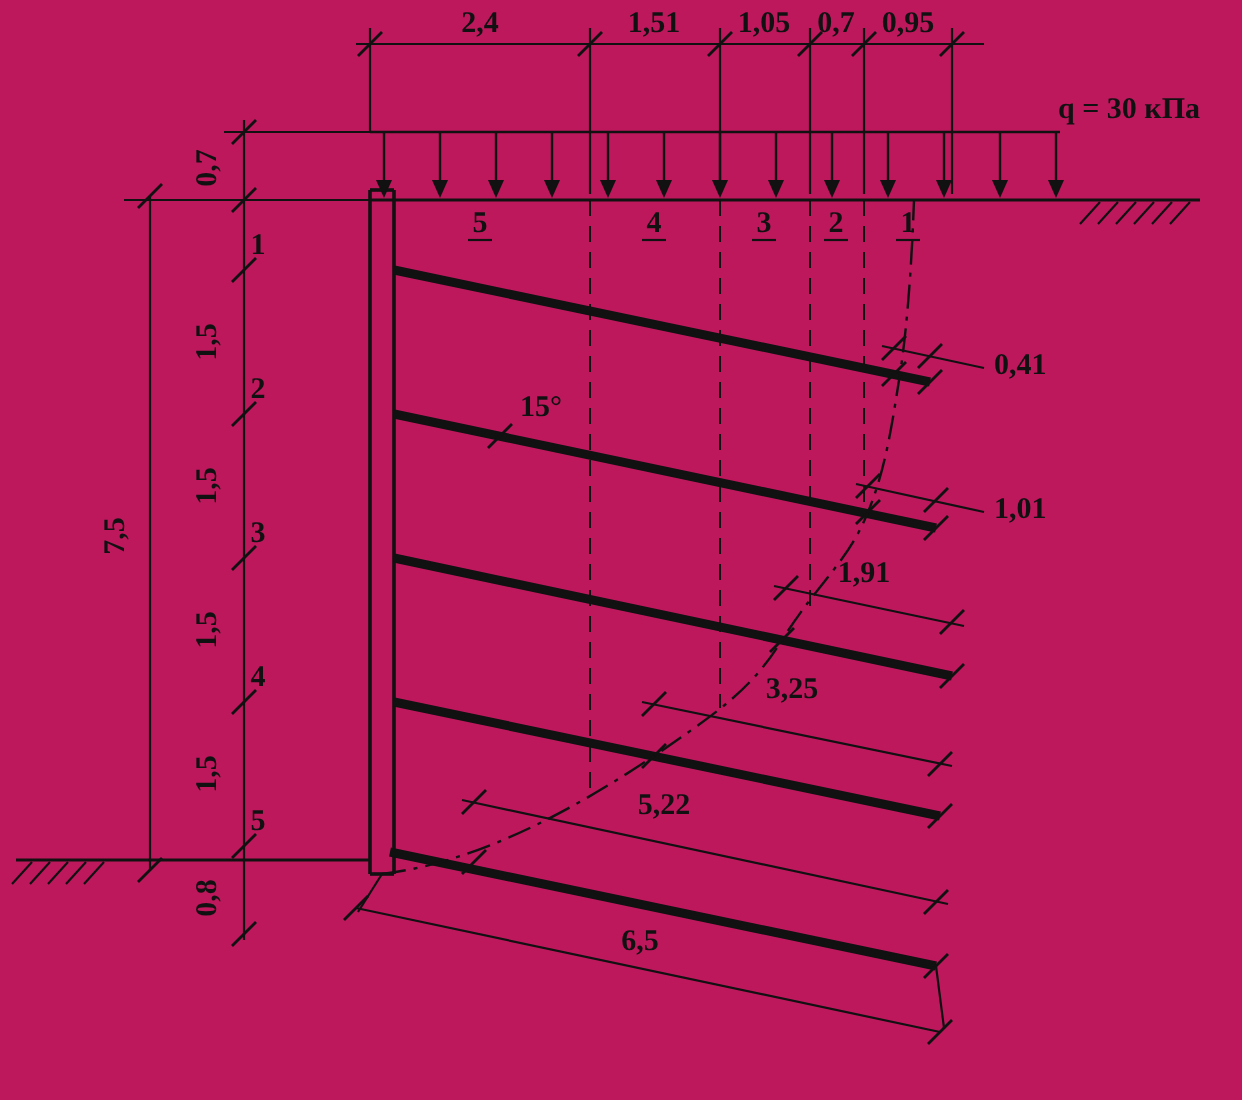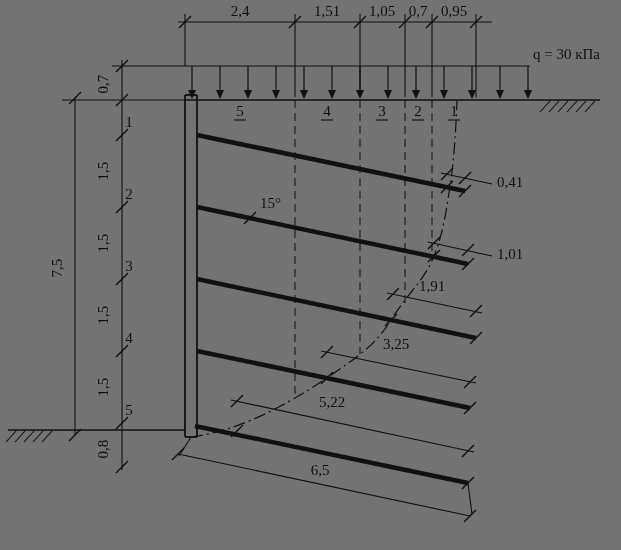--- a/index.html
+++ b/index.html
@@ -1,17 +1,17 @@
 <!DOCTYPE html>
 <html><head>
 <meta charset="utf-8">
 <style>
   html,body{margin:0;padding:0;background:#ffffff;}
-  .stage{width:621px;height:550px;position:relative;background:#737373;overflow:hidden;
-         font-family:"Liberation Serif", serif;}
+  .stage{width:621px;height:550px;position:relative;background:#be185d;overflow:hidden;
+         font-family:"Liberation Serif", serif;font-weight:bold;}
   svg text{font-family:"Liberation Serif", serif;fill:#111;font-size:15px;}
   .thin{stroke:#111;stroke-width:1.1;fill:none;}
   .mid{stroke:#111;stroke-width:1.5;fill:none;}
   .wall{stroke:#111;stroke-width:1.8;fill:none;}
   .anchor{stroke:#111;stroke-width:4.5;fill:none;}
   .tick{stroke:#111;stroke-width:1.4;fill:none;}
   .dashv{stroke:#111;stroke-width:1;fill:none;stroke-dasharray:8 5;}
   .slip{stroke:#111;stroke-width:1.2;fill:none;stroke-dasharray:12 4 2 4;}
   .hatch{stroke:#111;stroke-width:1.1;}
   .arrowline{stroke:#111;stroke-width:1.2;}

